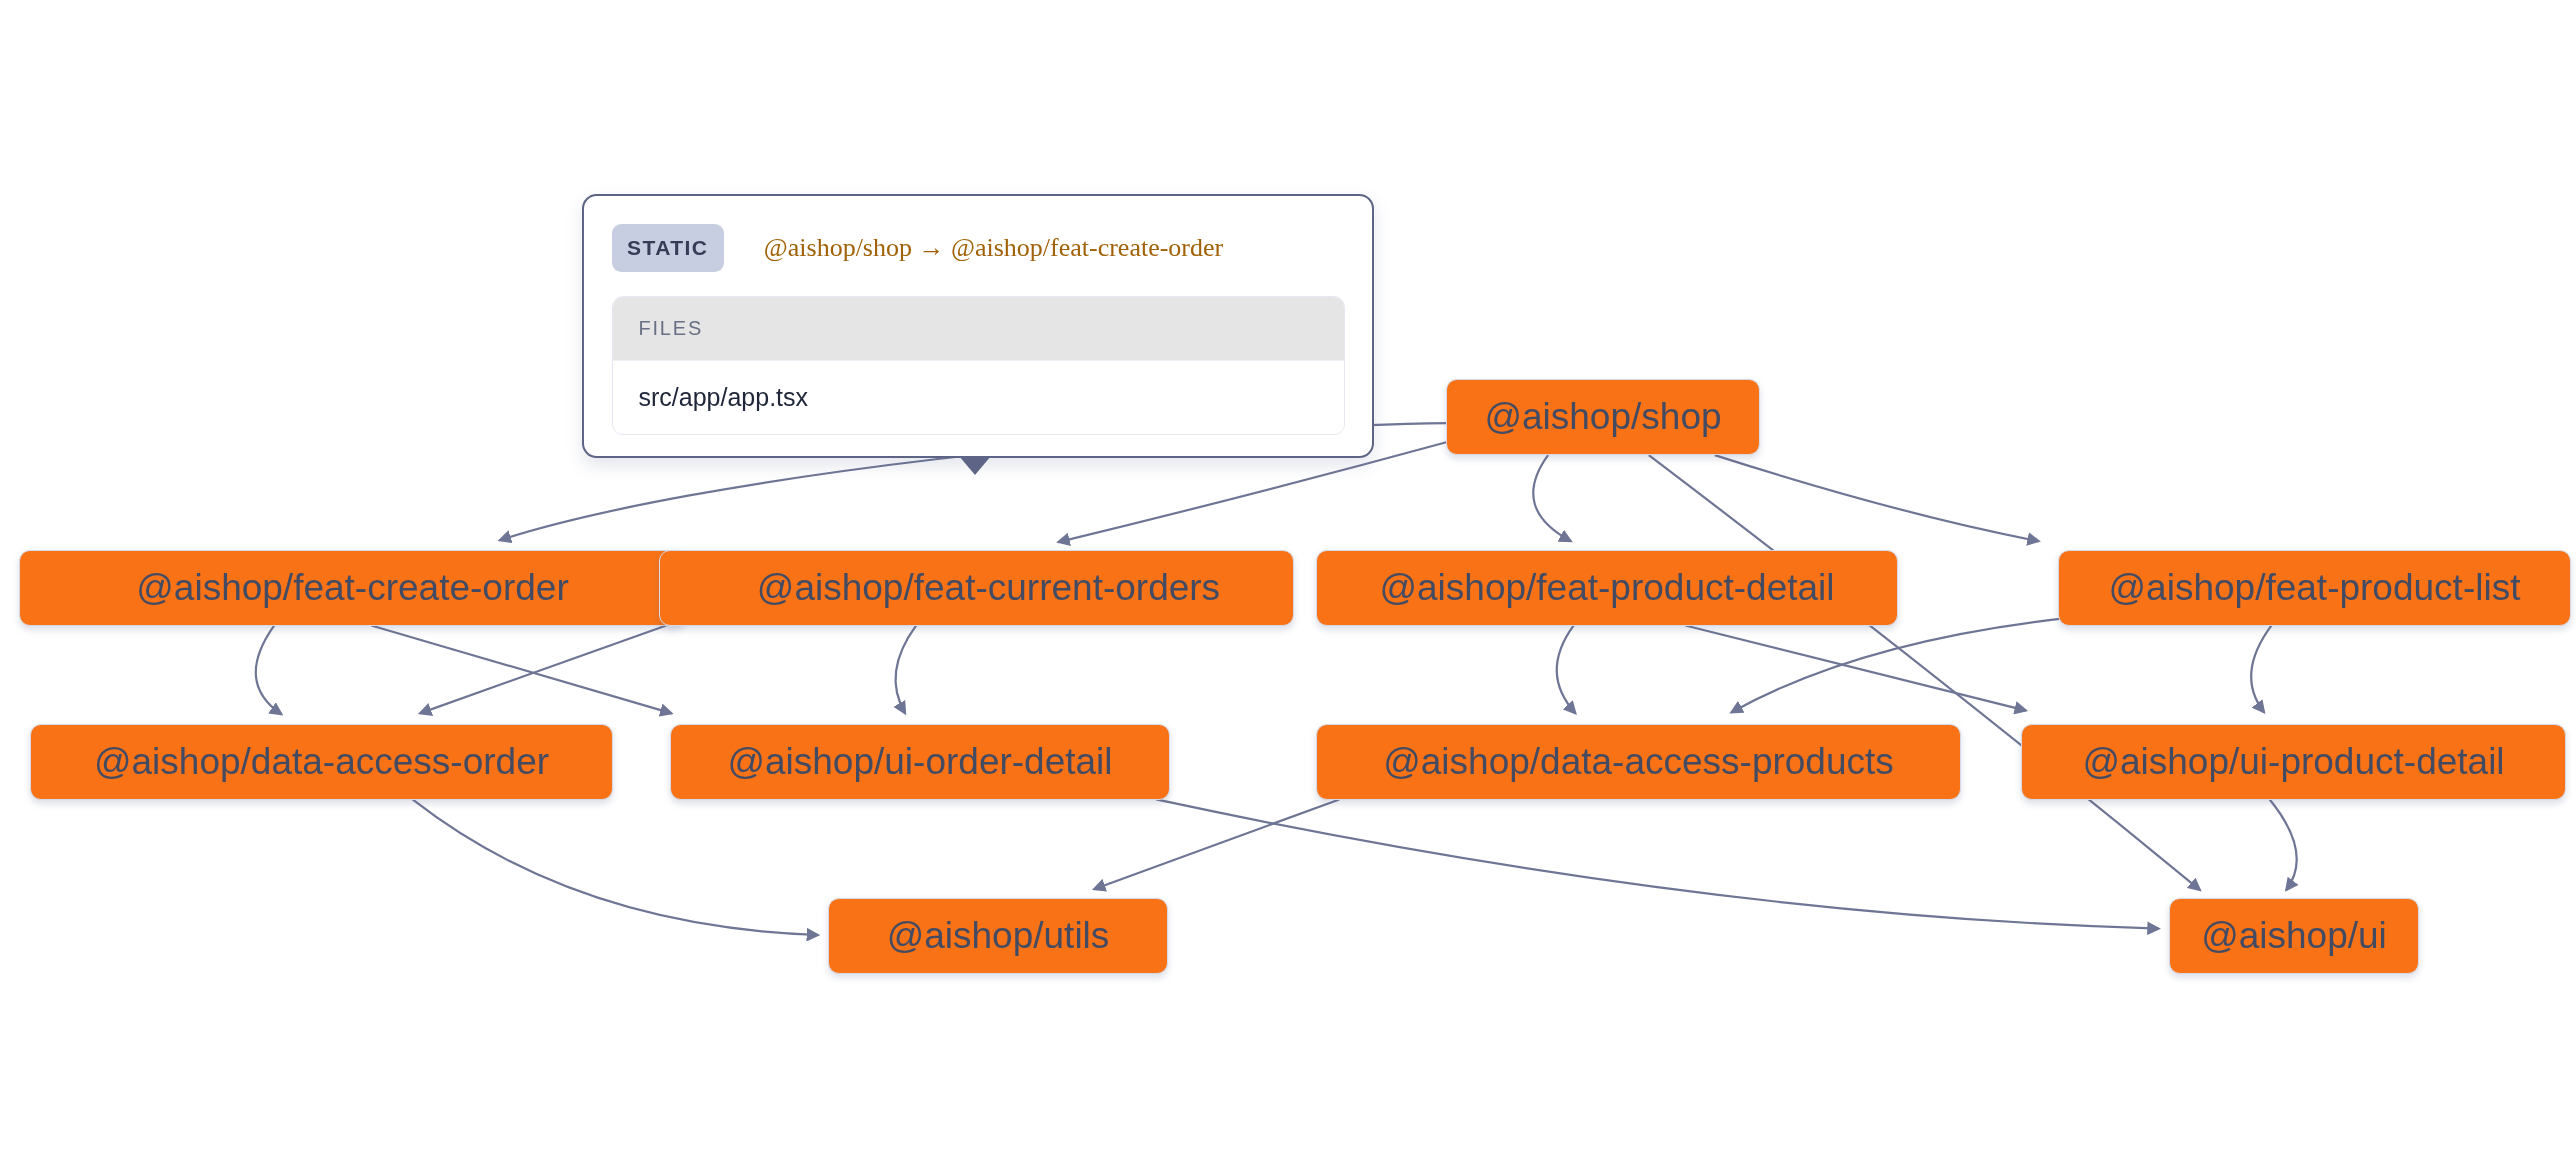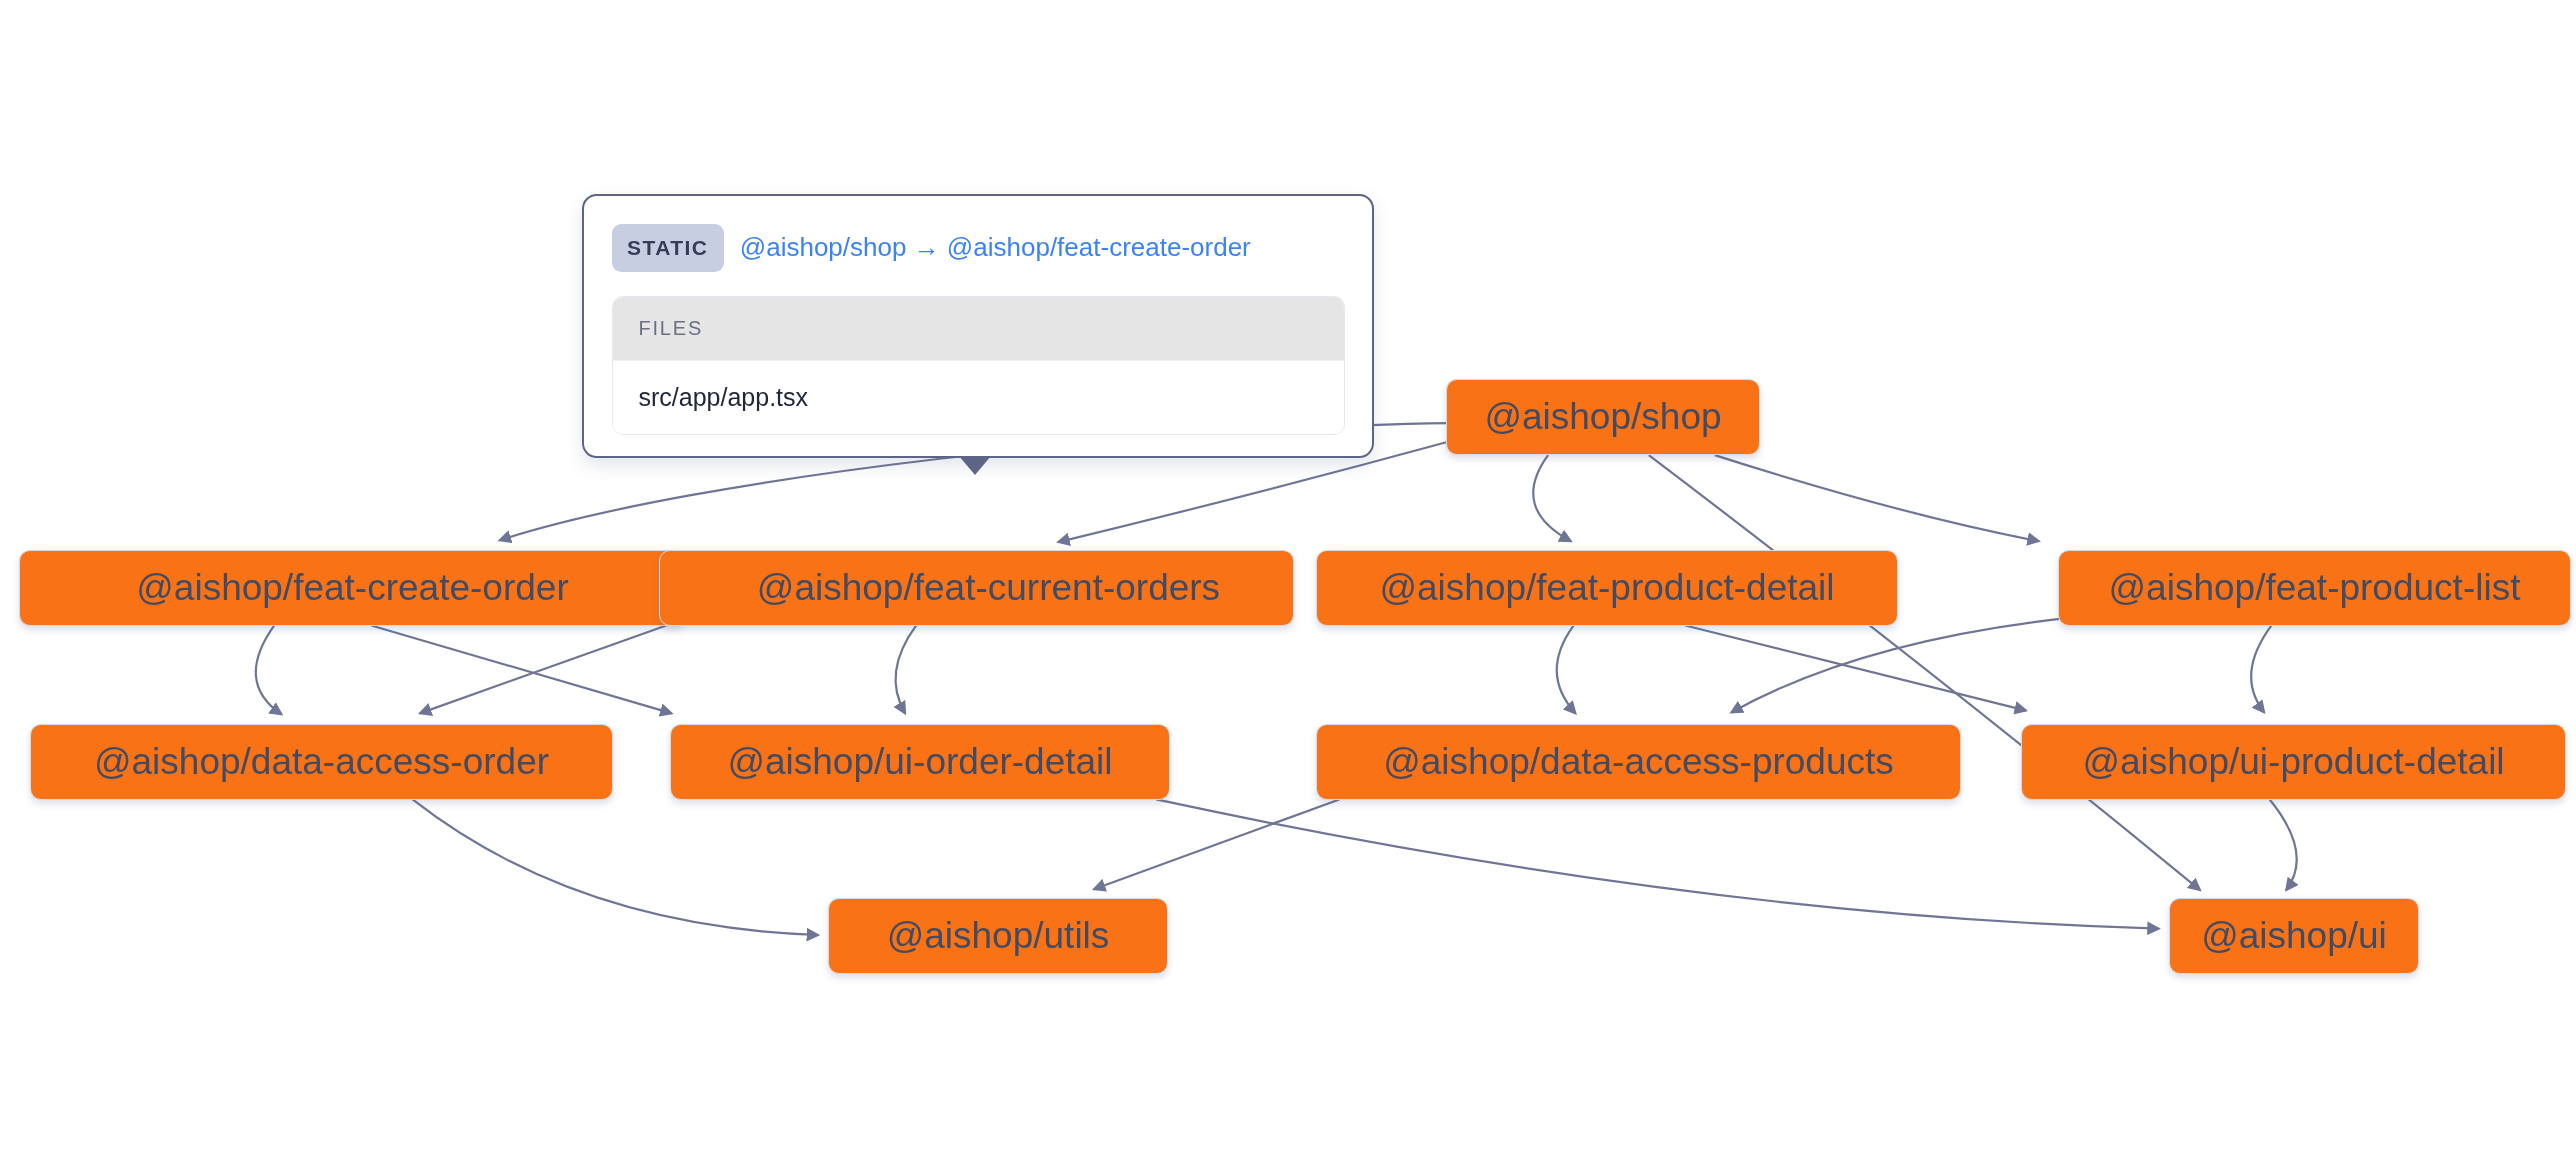--- a/index.html
+++ b/index.html
@@ -45,36 +45,36 @@
     position: absolute;
     left: 375px; bottom: -19px;
     width: 0; height: 0;
     border-left: 16.5px solid transparent;
     border-right: 16.5px solid transparent;
     border-top: 19px solid #5d6485;
   }
   .tooltip-header {
     display: flex; align-items: center;
     padding: 27.5px 27.5px 24px 27.5px;
-    gap: 16px;
+    gap: 40px;
   }
   #edge-type-badge {
     display: inline-block;
     background: #c8cee2;
     color: #353c55;
     border-radius: 9.2px;
     padding: 12px 15.6px;
     font-size: 21px;
     font-weight: bold;
     letter-spacing: 1.4px;
   }
   #edge-text {
-    font-family: Liberation Sans, sans-serif;
+    font-family: Liberation Serif, serif;
     font-size: 26px;
-    color: #3b82f6;
+    color: #a16207;
     white-space: nowrap;
   }
   .files-box {
     margin: 0 27.5px;
     border: 1.8px solid #e6e8f1;
     border-radius: 11px;
     overflow: hidden;
   }
   .files-header {
     background: #e5e5e5;

